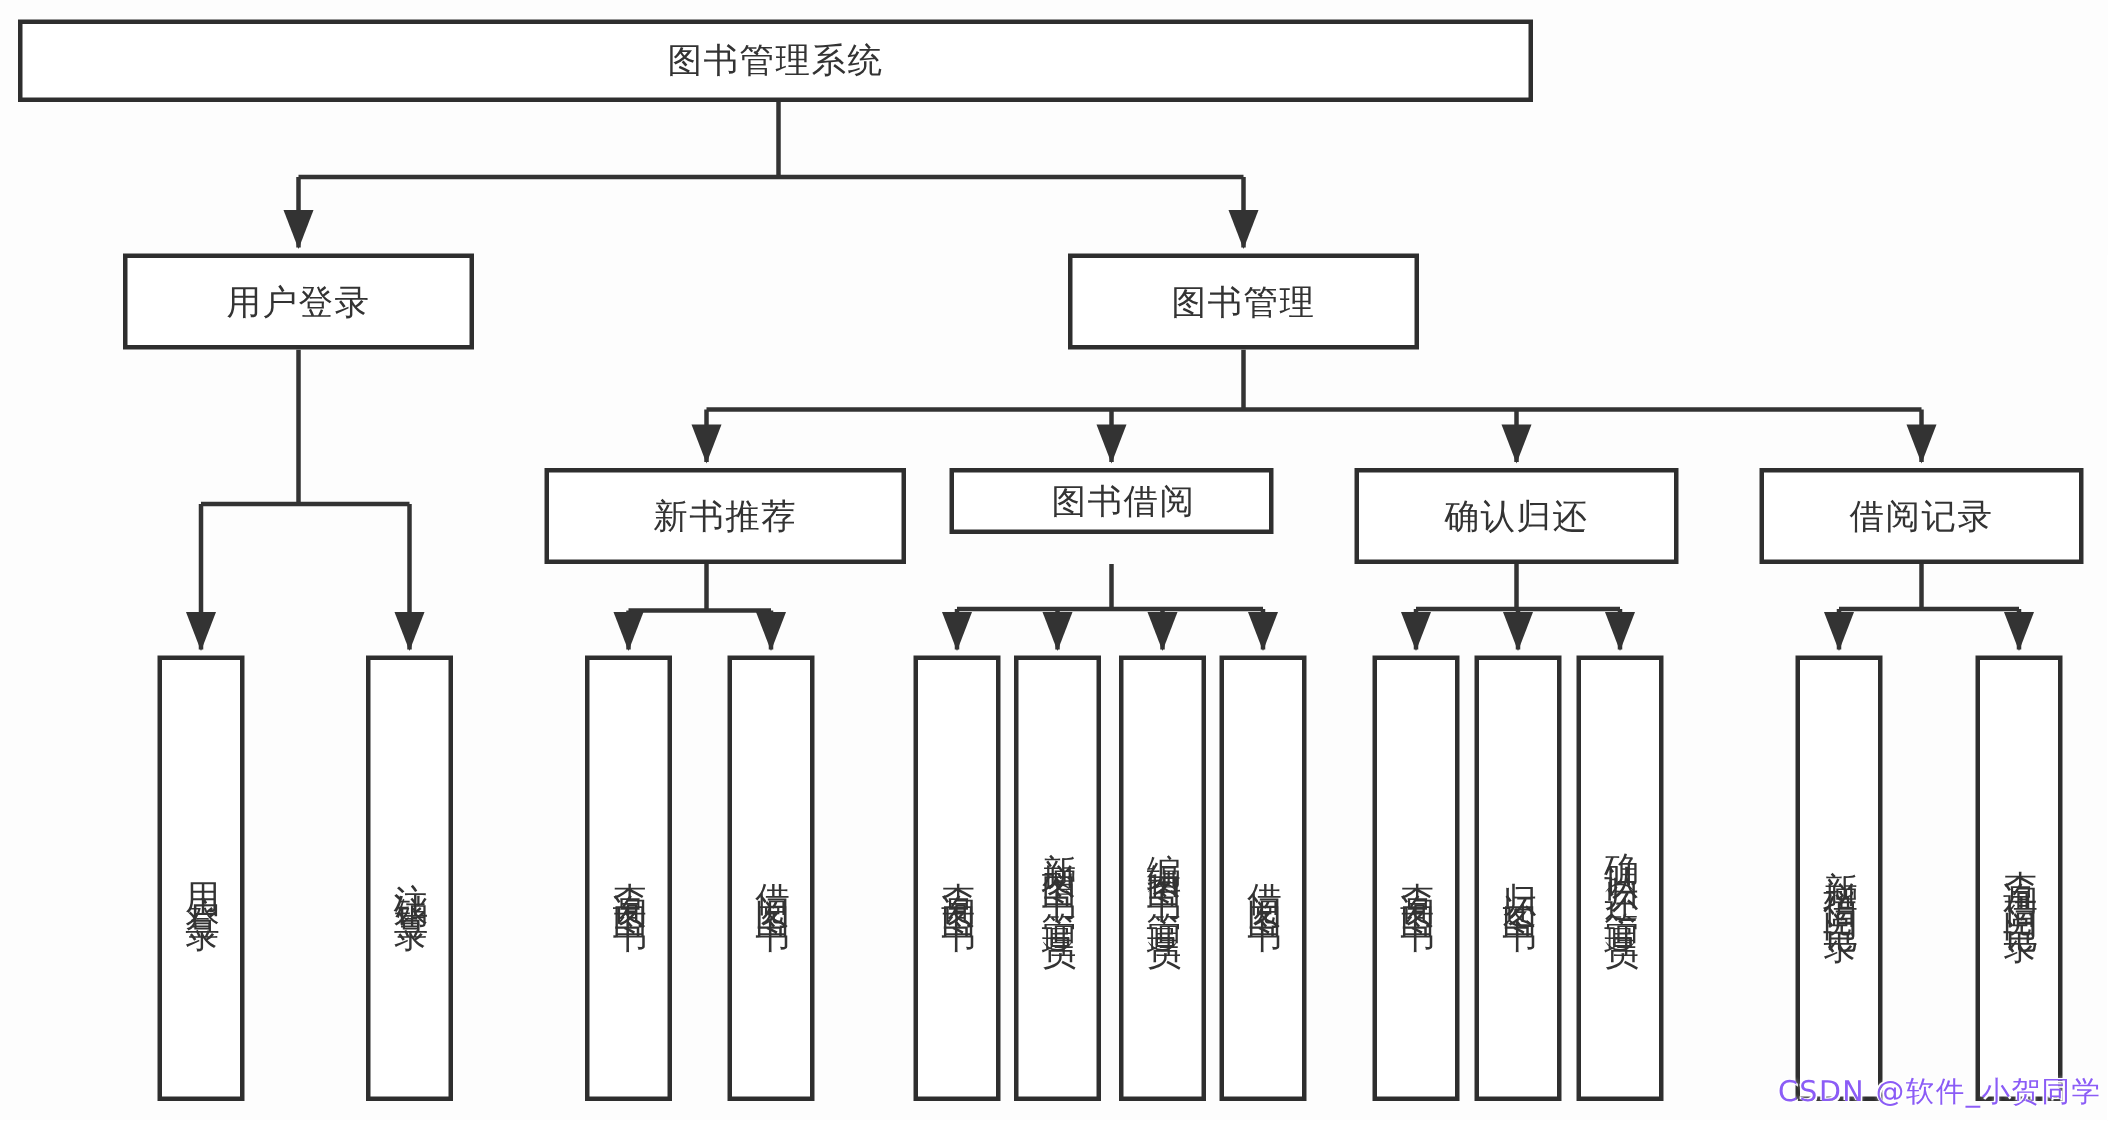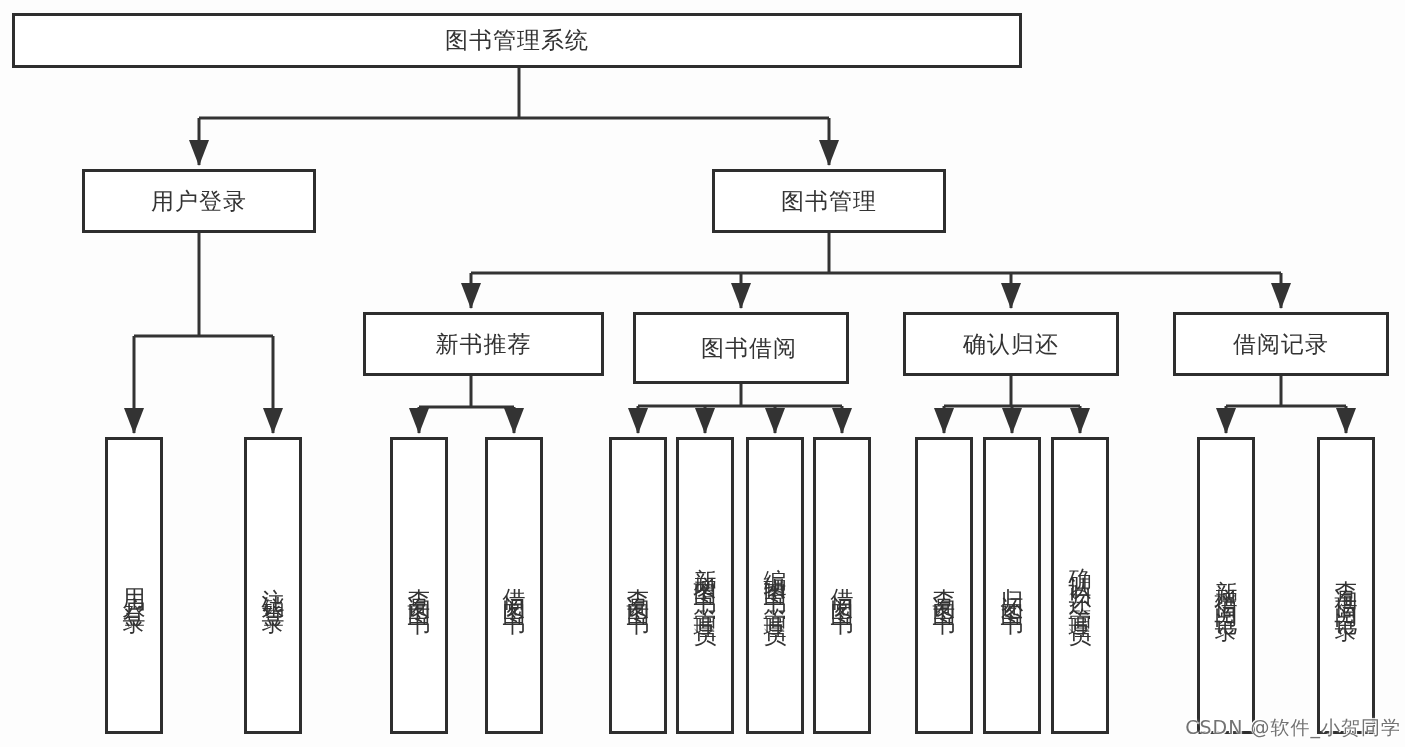--- a/index.html
+++ b/index.html
@@ -46,21 +46,21 @@
     writing-mode: vertical-rl;
     text-orientation: upright;
     letter-spacing: 8px;
     line-height: 1;
   }
   .watermark {
     position: absolute;
     right: 4px;
     bottom: 6px;
     font-size: 19px;
-    color: #737373;
+    color: #8b5cf6;
     letter-spacing: 1px;
     text-shadow: 1px 1px 0 #ffffff, -1px -1px 0 #ffffff, 0 0 3px #ffffff;
     z-index: 3;
   }
 </style>
 </head>
 <body>
 
 <div class="canvas">
 
@@ -121,21 +121,21 @@
   <div class="node h" style="left:82px; top:169px; width:234px; height:64px;">
     <span>用户登录</span>
   </div>
   <div class="node h" style="left:712px; top:169px; width:234px; height:64px;">
     <span>图书管理</span>
   </div>
 
   <div class="node h" style="left:363px; top:312px; width:241px; height:64px;">
     <span>新书推荐</span>
   </div>
-  <div class="node h" style="left:633px; top:312px; width:216px; height:72px;padding-left:16px;">
+  <div class="node h" style="left:633px; top:312px; width:216px; height:44px;padding-left:16px;">
     <span>图书借阅</span>
   </div>
   <div class="node h" style="left:903px; top:312px; width:216px; height:64px;">
     <span>确认归还</span>
   </div>
   <div class="node h" style="left:1173px; top:312px; width:216px; height:64px;">
     <span>借阅记录</span>
   </div>
 
   <div class="node v" style="left:105px;">

